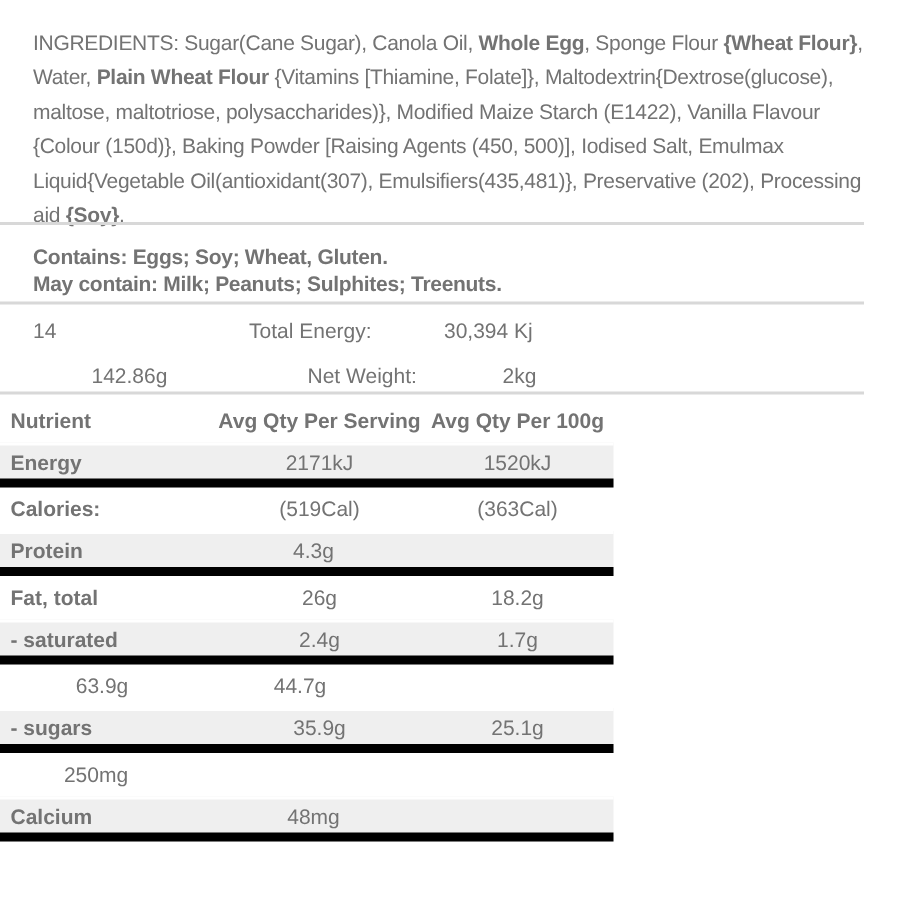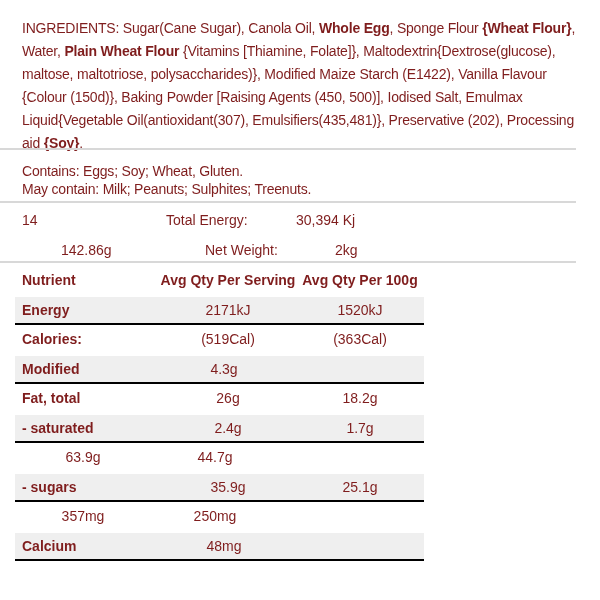--- a/index.html
+++ b/index.html
@@ -2,21 +2,21 @@
 <html><head>
 <meta charset="utf-8">
 <style>
   html, body { margin: 0; padding: 0; background: #ffffff; }
   .page {
     position: relative;
     width: 576px;
     height: 600px;
     background: #ffffff;
     font-family: "Liberation Sans", sans-serif;
-    color: #7f1d1d;
+    color: #737373;
     overflow: hidden;
   }
   
   .ingredients {
     position: absolute;
     left: 22px;
     top: 17px;
     width: 560px;
     margin: 0;
     font-size: 14px;
@@ -36,21 +36,21 @@
   .hr1 { top: 148px; }
   .hr2 { top: 201px; }
   .hr3 { top: 261px; }
 
   
   .allergens {
     position: absolute;
     left: 22px;
     top: 162px;
     font-size: 14px;
-    font-weight: normal;
+    font-weight: bold;
     line-height: 18px;
     letter-spacing: -0.2px;
   }
 
   
   .summary-row {
     position: absolute;
     left: 0;
     width: 600px;
     height: 29px;
@@ -59,36 +59,36 @@
   }
   .summary-row.r1 { top: 206px; }
   .summary-row.r2 { top: 236px; margin-left: 39px; }
   .summary-row .c1 { position: absolute; left: 22px; }
   .summary-row .c2 { position: absolute; left: 166px; }
   .summary-row .c3 { position: absolute; left: 296px; }
 
   
   .ntable {
     position: absolute;
-    left: 15px;
+    left: 0;
     top: 264px;
     width: 409px;
     font-size: 14px;
   }
   .trow {
     display: flex;
     align-items: center;
     height: 29.5px;
     box-sizing: border-box;
   }
   .trow.head { height: 31px; font-weight: bold; }
   .trow.shaded {
     background: #efefef;
     border-top: 2px solid #ffffff;
-    border-bottom: 2px solid #000000;
+    border-bottom: 6px solid #000000;
   }
   .cl {
     width: 145px;
     padding-left: 7px;
     box-sizing: border-box;
     font-weight: bold;
     white-space: nowrap;
   }
   .trow.indent .cl { }
   .cv1 { width: 136px; text-align: center; white-space: nowrap; }
@@ -135,21 +135,21 @@
       <span class="cl">Energy</span>
       <span class="cv1">2171kJ</span>
       <span class="cv2">1520kJ</span>
     </div>
     <div class="trow">
       <span class="cl">Calories:</span>
       <span class="cv1">(519Cal)</span>
       <span class="cv2">(363Cal)</span>
     </div>
     <div class="trow shaded">
-      <span class="cl">Modified</span>
+      <span class="cl">Protein</span>
       <span class="cv2">4.3g</span>
     </div>
     <div class="trow">
       <span class="cl">Fat, total</span>
       <span class="cv1">26g</span>
       <span class="cv2">18.2g</span>
     </div>
     <div class="trow shaded indent">
       <span class="cl">- saturated</span>
       <span class="cv1">2.4g</span>
@@ -158,21 +158,20 @@
     <div class="trow">
       <span class="cv1">63.9g</span>
       <span class="cv2">44.7g</span>
     </div>
     <div class="trow shaded indent">
       <span class="cl">- sugars</span>
       <span class="cv1">35.9g</span>
       <span class="cv2">25.1g</span>
     </div>
     <div class="trow">
-      <span class="cv1">357mg</span>
       <span class="cv2">250mg</span>
     </div>
     <div class="trow shaded">
       <span class="cl">Calcium</span>
       <span class="cv2">48mg</span>
     </div>
   </div>
 
 </div>
 

